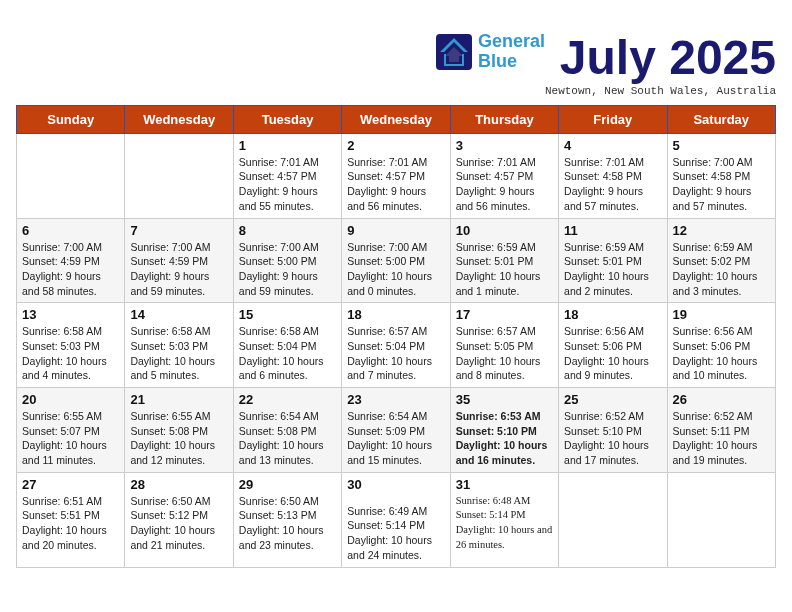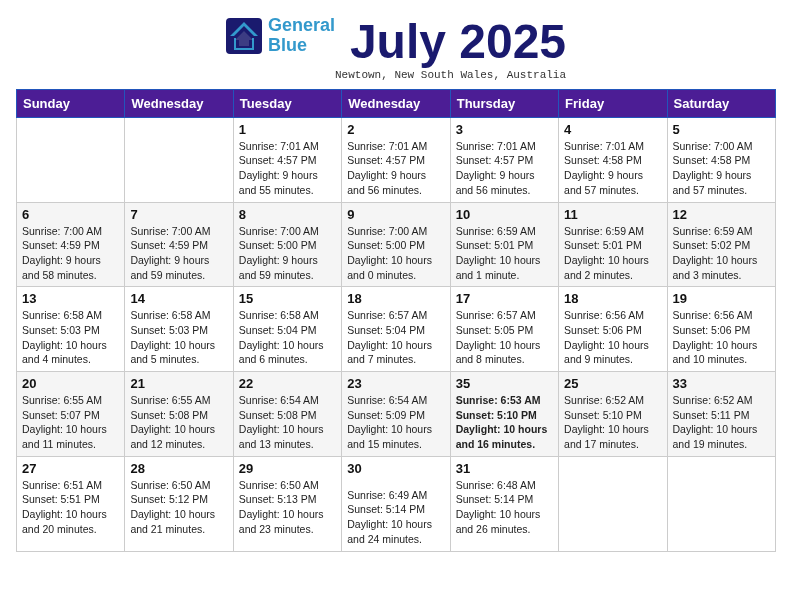--- a/index.html
+++ b/index.html
@@ -5,23 +5,24 @@
     * { box-sizing: border-box; margin: 0; padding: 0; }
     body {
       font-family: Arial, sans-serif;
       background: #fff;
       width: 792px;
       min-height: 612px;
       padding: 16px;
     }
     .header {
       display: flex;
-      justify-content: center;
+      justify-content: flex-end;
       align-items: flex-start;
       margin-bottom: 8px;
+      margin-top: 16px;
     }
     .logo {
       display: flex;
       align-items: center;
       gap: 6px;
     }
     .logo-text {
       font-size: 18px;
       font-weight: bold;
       color: #1a1a6e;
@@ -47,24 +48,24 @@
       font-size: 11px;
       color: #333;
       font-family: Liberation Mono, monospace;
     }
     table {
       width: 100%;
       border-collapse: collapse;
       font-size: 11px;
     }
     thead th {
-      background-color: #4c1d95;
+      background-color: #c2410c;
       color: #fff;
       padding: 6px 6px;
-      text-align: left;
+      text-align: center;
       font-size: 13px;
       font-weight: bold;
       border: 1px solid #2255bb;
     }
     td {
       border: 1px solid #ccc;
       vertical-align: top;
       padding: 4px 5px;
       width: 107px;
       min-height: 70px;
@@ -278,21 +279,21 @@
 Sunset: 5:10 PM
 Daylight: 10 hours and 16 minutes.</div>
         </td>
         <td>
           <div class="day-num">25</div>
           <div class="day-info" style="white-space: pre-line;">Sunrise: 6:52 AM
 Sunset: 5:10 PM
 Daylight: 10 hours and 17 minutes.</div>
         </td>
         <td>
-          <div class="day-num">33</div>
+          <div class="day-num">26</div>
           <div class="day-info" style="white-space: pre-line;">Sunrise: 6:52 AM
 Sunset: 5:11 PM
 Daylight: 10 hours and 19 minutes.</div>
         </td>
       </tr>
       <tr>
         <td>
           <div class="day-num">27</div>
           <div class="day-info" style="white-space: pre-line;">Sunrise: 6:51 AM
 Sunset: 5:51 PM
@@ -311,21 +312,21 @@
 Daylight: 10 hours and 23 minutes.</div>
         </td>
         <td>
           <div class="day-num">30</div>
           <div class="day-info" style="white-space: pre-line; margin-top: 12px;">Sunrise: 6:49 AM
 Sunset: 5:14 PM
 Daylight: 10 hours and 24 minutes.</div>
         </td>
         <td>
           <div class="day-num">31</div>
-          <div class="day-info" style="white-space: pre-line;">Sunrise: 6:48 AM
+          <div class="day-info" style="white-space: pre-line; font-family: Liberation Serif, serif;">Sunrise: 6:48 AM
 Sunset: 5:14 PM
 Daylight: 10 hours and 26 minutes.</div>
         </td>
         <td class="empty"></td>
         <td class="empty"></td>
       </tr>
     </tbody>
 </table>
 
 </body></html>

